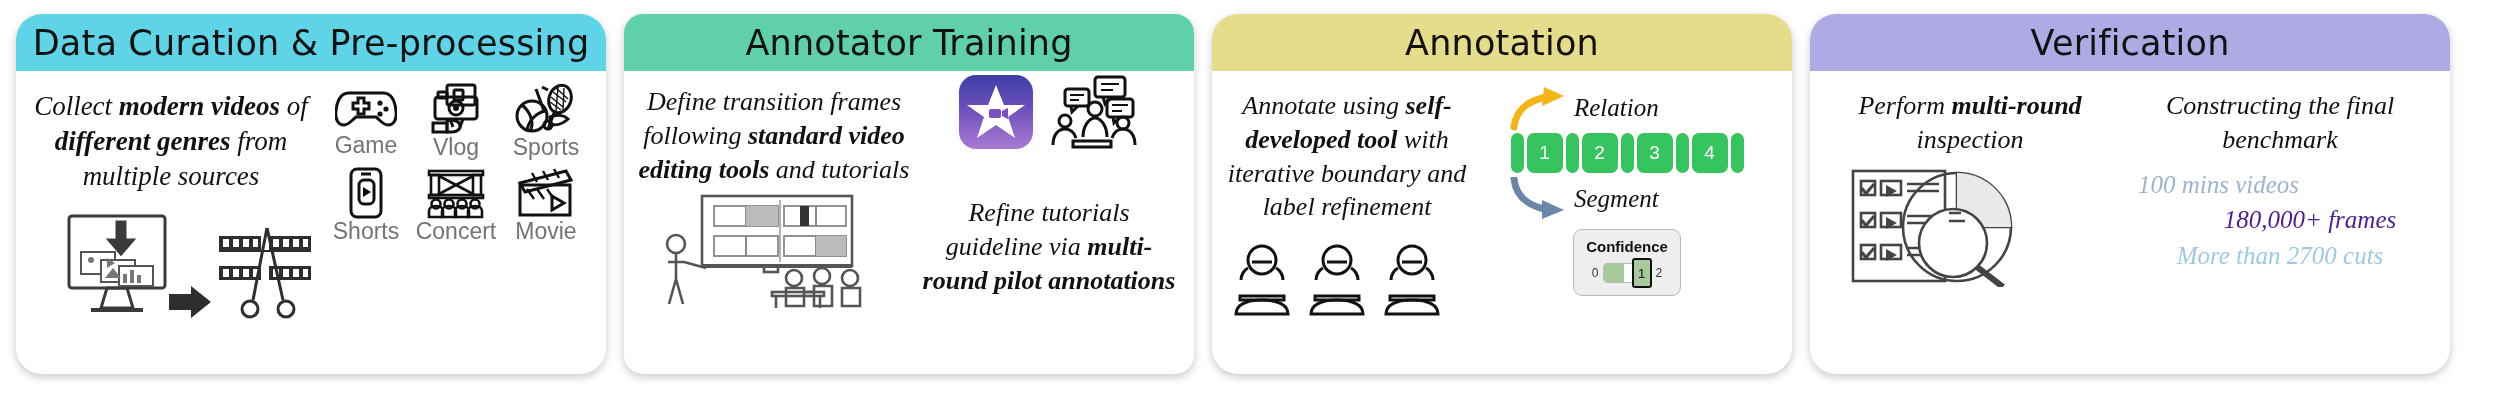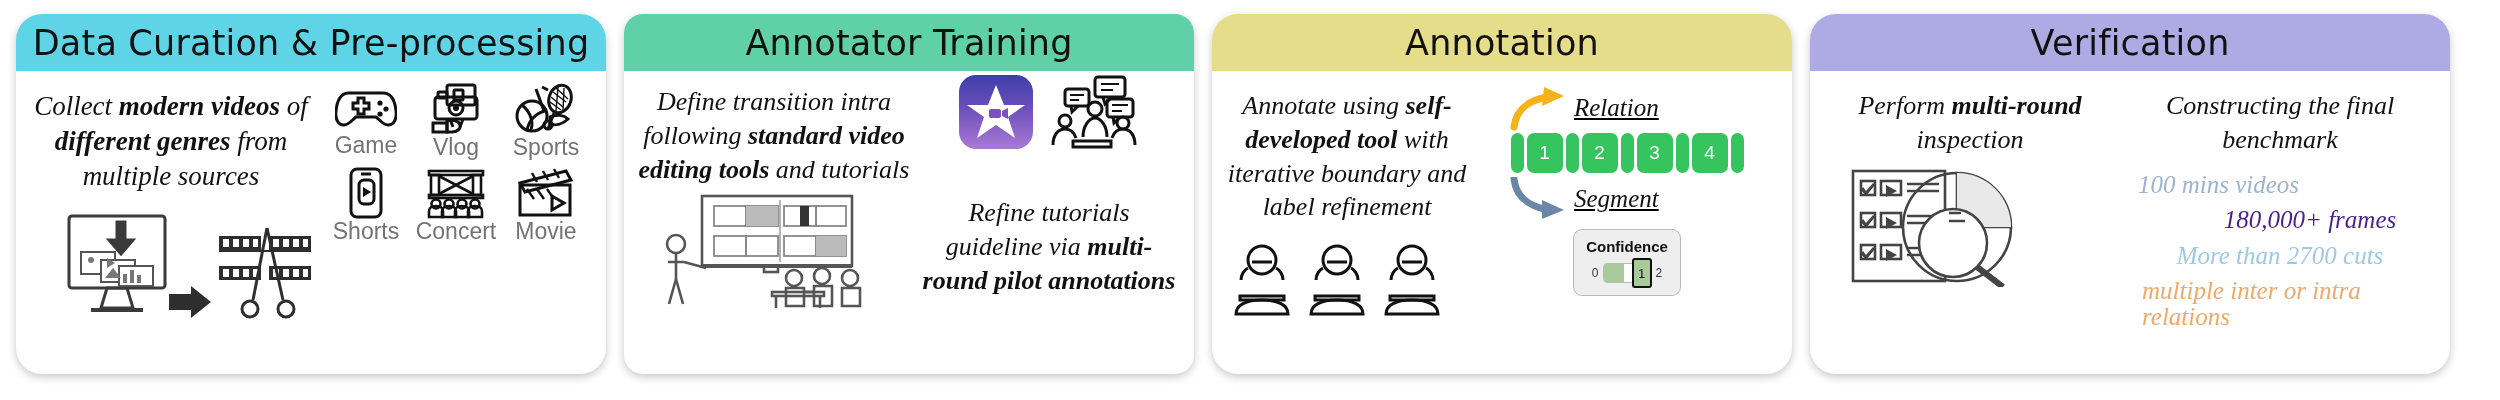--- a/index.html
+++ b/index.html
@@ -53,21 +53,21 @@
 
   
   .p3-left{width:250px;display:flex;flex-direction:column;align-items:flex-start;padding-top:14px;}
   .p3-right{flex:1;display:flex;flex-direction:column;align-items:center;padding-top:10px;}
   .seg-row{display:flex;align-items:center;gap:3px;margin:2px 0 4px 0;}
   .seg-cap{width:13px;height:40px;border-radius:7px;background:#36c45f;}
   .seg-box{width:36px;height:40px;border-radius:7px;background:#36c45f;color:#fff;
            display:flex;align-items:center;justify-content:center;
            font-family:"Liberation Sans",sans-serif;font-size:19px;}
   .rel-lbl,.seg-lbl{font-family:"Liberation Serif",serif;font-style:italic;font-size:25px;color:#111;}
-  .relation-line{display:flex;align-items:center;gap:4px;text-decoration:underline;}
+  .relation-line{display:flex;align-items:center;gap:4px;}
   .conf{
     border:1.6px solid #b9b9b9;border-radius:9px;background:#eeeeee;
     padding:8px 12px 7px 12px;display:flex;flex-direction:column;align-items:center;margin-top:8px;
   }
   .conf-title{font-family:"Liberation Sans",sans-serif;font-weight:bold;font-size:15px;color:#111;}
   .conf-row{display:flex;align-items:center;gap:4px;margin-top:3px;}
   .conf-end{font-family:"Liberation Sans",sans-serif;font-size:12px;color:#333;}
   .conf-track{display:flex;align-items:center;background:#fff;border:1px solid #b9b9b9;border-radius:4px;}
   .conf-fill{width:20px;height:18px;background:#a8c99a;border-radius:3px 0 0 3px;}
   .conf-rest{width:16px;height:18px;background:#fff;}
@@ -266,21 +266,21 @@
     </div>
   </div>
 
   <div class="panel p2">
     <div class="panel-header" style="background:#5fd0a8">
       <span>Annotator Training</span>
     </div>
     <div class="panel-body" style="flex-direction:column;">
       <div class="p2-top">
         <div class="p2-txt txt t26">
-          <span>Define transition intra following </span><b>standard video editing tools</b><span> and tutorials</span>
+          <span>Define transition frames following </span><b>standard video editing tools</b><span> and tutorials</span>
         </div>
         <div class="p2-ico">
           <div class="imovie">
             <svg width="62" height="60" viewBox="0 0 62 60">
               <polygon points="31,3 39,23 60,23 43,35 50,56 31,43 12,56 19,35 2,23 23,23" fill="#fff"></polygon>
               <rect x="24" y="27" width="12" height="9" rx="2" fill="#7a4fc0"></rect>
               <polygon points="37,29 43,26 43,37 37,34" fill="#7a4fc0"></polygon>
             </svg>
           </div>
           <svg width="96" height="74" viewBox="0 0 96 74">
@@ -474,19 +474,18 @@
             <path d="M104 44 h12 M104 52 h16"></path>
           </g>
         </svg>
       </div>
       <div class="p4-right">
         <div class="txt t26">Constructing the final benchmark</div>
         <div class="stats">
           <div class="stat s0" style="color:#9db3cf">100 mins videos</div>
           <div class="stat s1" style="color:#4c1d95">180,000+ frames</div>
           <div class="stat s2" style="color:#9ec9e2;text-align:center;padding-left:0;">More than 2700 cuts</div>
-          <div class="stat s3" style="color:#f0a868;text-align:left;padding-left:22px;line-height:1.05;">multiple inter or intra relations</div>
         </div>
       </div>
     </div>
   </div>
 
 </div>
 
 </body></html>

